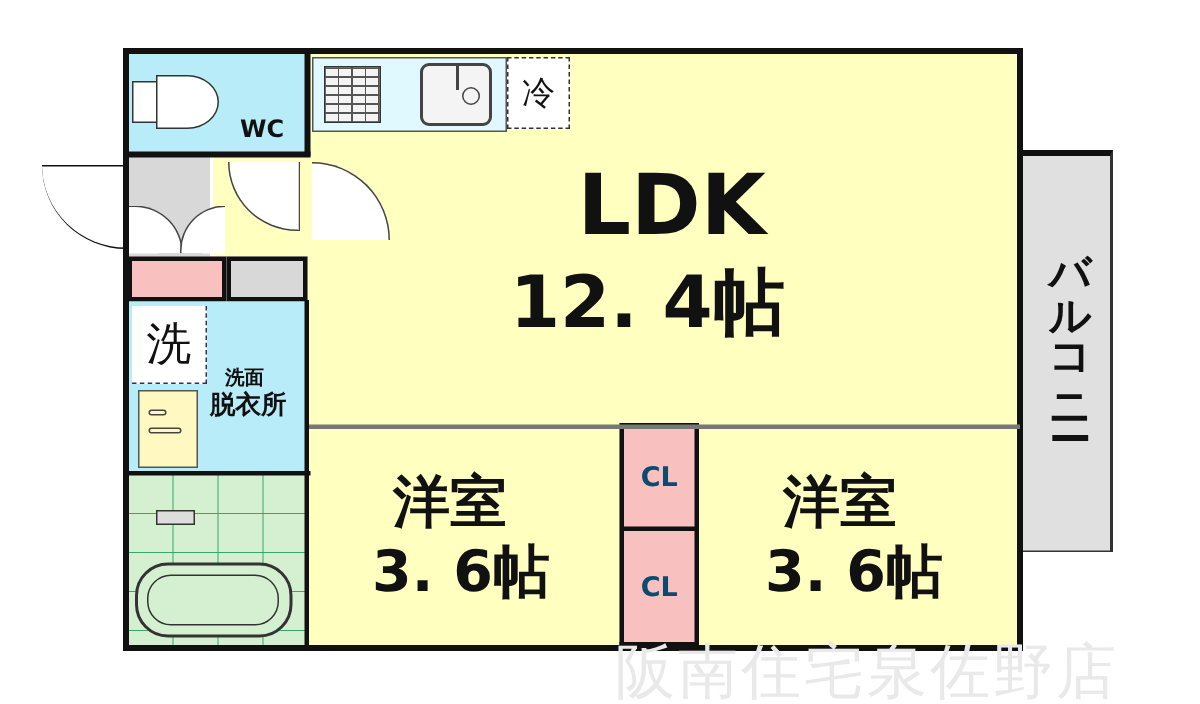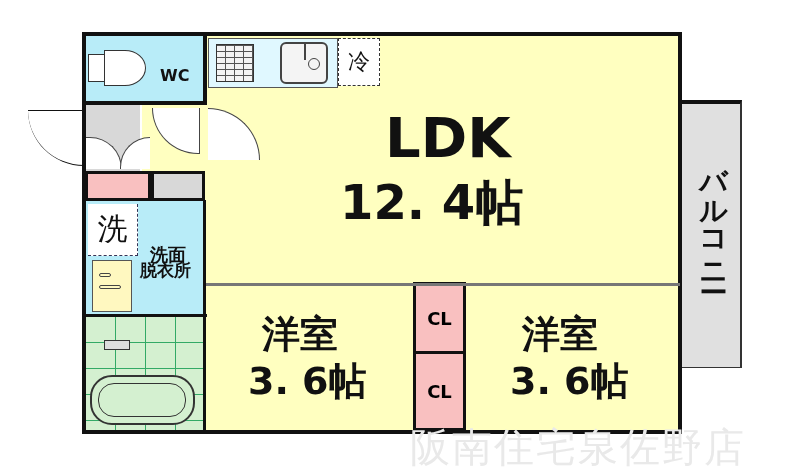--- a/index.html
+++ b/index.html
@@ -4,21 +4,21 @@
 <style>
   html, body { margin: 0; padding: 0; background: #ffffff; }
   body { width: 800px; height: 469px; position: relative; overflow: hidden;
          font-family: "DejaVu Sans", sans-serif; }
   .abs { position: absolute; box-sizing: border-box; }
   .room-label { position: absolute; font-weight: bold; color: #111; text-align: center;
                 font-family: "DejaVu Sans", sans-serif; line-height: 1; }
   .wall { position: absolute; background: #111; }
   .thinwall { position: absolute; background: #777; }
   .cl { background: #f9c0c0; border: 3px solid #111; display:flex; align-items:center; justify-content:center; }
-  .cl span { font-weight: bold; font-size: 18px; font-family: "DejaVu Sans", sans-serif; color:#000000; }
+  .cl span { font-weight: bold; font-size: 18px; font-family: "DejaVu Sans", sans-serif; color:#0c4a6e; }
   .watermark { position: absolute; left: 410px; top: 420px; font-size: 40px; color: #e9e9e9;
                letter-spacing: 2px; font-family: "DejaVu Sans", sans-serif; white-space: nowrap; }
 </style>
 </head>
 <body>
 
 <div class="abs" style="left:205px; top:35px; width:475px; height:250px; background:#ffffc0;"></div>
 
 <div class="abs" style="left:208px; top:38px; width:130px; height:50px; background:#e0f8ff; border:1px solid #555;"></div>
 
@@ -32,21 +32,21 @@
 
 <div class="abs" style="left:338px; top:38px; width:42px; height:48px; border:1px dashed #333; background:#fff; display:flex; align-items:center; justify-content:center;">
   <span style="font-size:22px; color:#111;">冷</span>
 </div>
 
 <div class="abs" style="left:85px; top:35px; width:120px; height:68px; background:#b8ecf8;"></div>
 <div class="abs" style="left:88px; top:48px; width:60px; height:42px;">
   <div class="abs" style="left:0; top:6px; width:18px; height:28px; border:1px solid #333; background:#fff;"></div>
   <div class="abs" style="left:16px; top:2px; width:42px; height:36px; border:1px solid #333; border-radius:0 50% 50% 0; background:#fff;"></div>
 </div>
-<div class="room-label" style="left:160px; top:68px; font-size:16px;">WC</div>
+<div class="room-label" style="left:160px; top:78px; font-size:16px;">WC</div>
 
 <div class="abs" style="left:85px; top:103px; width:55px; height:68px; background:#d8d8d8;"></div>
 <div class="abs" style="left:142px; top:103px; width:63px; height:68px; background:#ffffc0;"></div>
 <div class="abs" style="left:85px; top:171px; width:66px; height:30px; background:#f9c0c0; border:3px solid #111;"></div>
 <div class="abs" style="left:151px; top:171px; width:54px; height:30px; background:#d8d8d8; border:3px solid #111;"></div>
 
 <div class="abs" style="left:28px; top:110px; width:56px; height:56px; border-left:1px solid #111; border-bottom:1px solid #111; border-bottom-left-radius:56px; border-top:1px solid #111; border-left:none;"></div>
 
 <div class="abs" style="left:152px; top:108px; width:48px; height:46px; background:#fff; border:1px solid #444; border-top:none; border-bottom-left-radius:46px;"></div>
 <div class="abs" style="left:208px; top:108px; width:52px; height:52px; background:#fff; border-top:1px solid #444; border-right:1px solid #444; border-top-right-radius:52px;"></div>
@@ -54,21 +54,21 @@
 <div class="abs" style="left:120px; top:137px; width:30px; height:32px; background:#fff; border-top:1px solid #444; border-left:1px solid #444; border-top-left-radius:32px;"></div>
 
 <div class="abs" style="left:85px; top:201px; width:120px; height:115px; background:#b8ecf8;"></div>
 <div class="abs" style="left:88px; top:204px; width:50px; height:52px; background:#fff; border-right:1px dashed #335; border-bottom:1px dashed #335; display:flex; align-items:center; justify-content:center;">
   <span style="font-size:30px; color:#111;">洗</span>
 </div>
 <div class="abs" style="left:92px; top:260px; width:40px; height:52px; background:#fff8c0; border:1px solid #555;">
   <div class="abs" style="left:6px; top:12px; width:12px; height:4px; border:1px solid #444; border-radius:2px;"></div>
   <div class="abs" style="left:6px; top:24px; width:22px; height:4px; border:1px solid #444; border-radius:2px;"></div>
 </div>
-<div class="room-label" style="left:150px; top:246px; font-size:18px;">洗面</div>
+<div class="room-label" style="left:150px; top:246px; font-size:13px;">洗面</div>
 <div class="room-label" style="left:140px; top:262px; font-size:17px;">脱衣所</div>
 
 <div class="abs" style="left:85px; top:316px; width:120px; height:115px; background:#d4f0d0;
             background-image: linear-gradient(#3a6 1px, transparent 1px), linear-gradient(90deg, #3a6 1px, transparent 1px);
             background-size: 30px 26px;"></div>
 <div class="abs" style="left:90px; top:375px; width:105px; height:50px; background:#d4f0d0; border:2px solid #333; border-radius:22px;">
   <div class="abs" style="left:6px; top:6px; width:88px; height:34px; border:1px solid #333; border-radius:16px;"></div>
 </div>
 <div class="abs" style="left:104px; top:340px; width:26px; height:10px; border:1px solid #333; background:#ddd;"></div>
 

